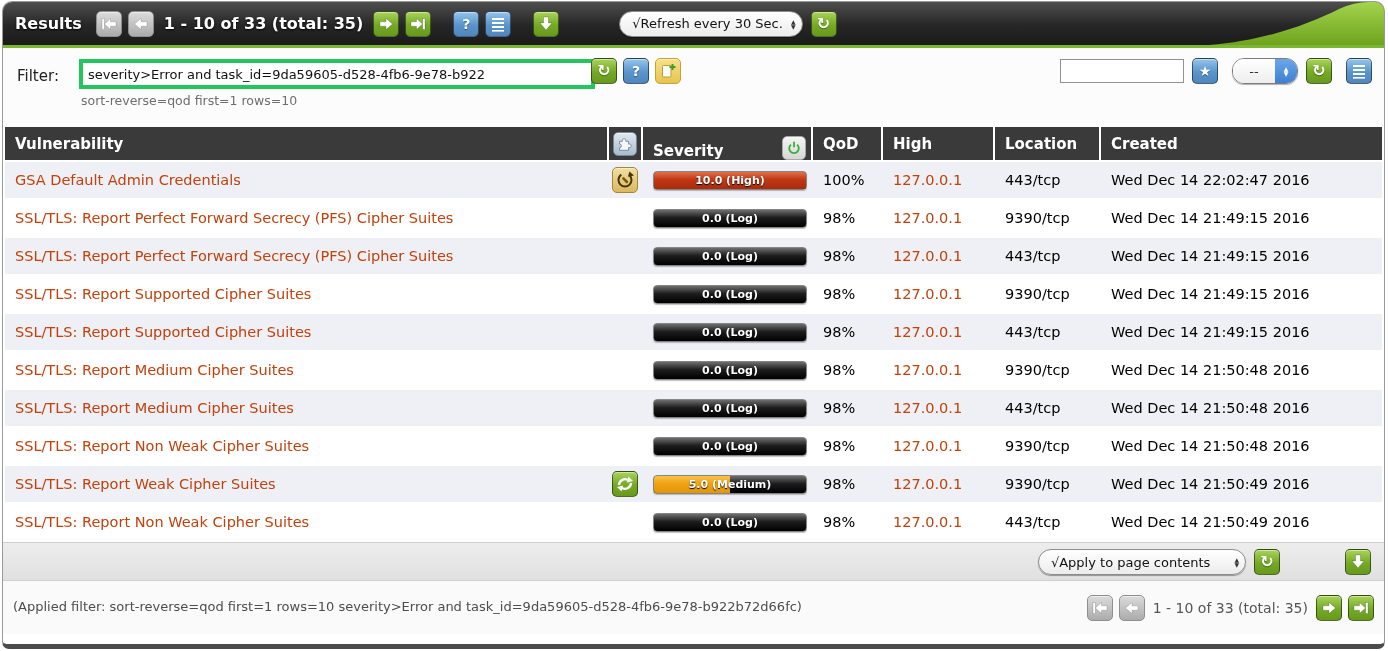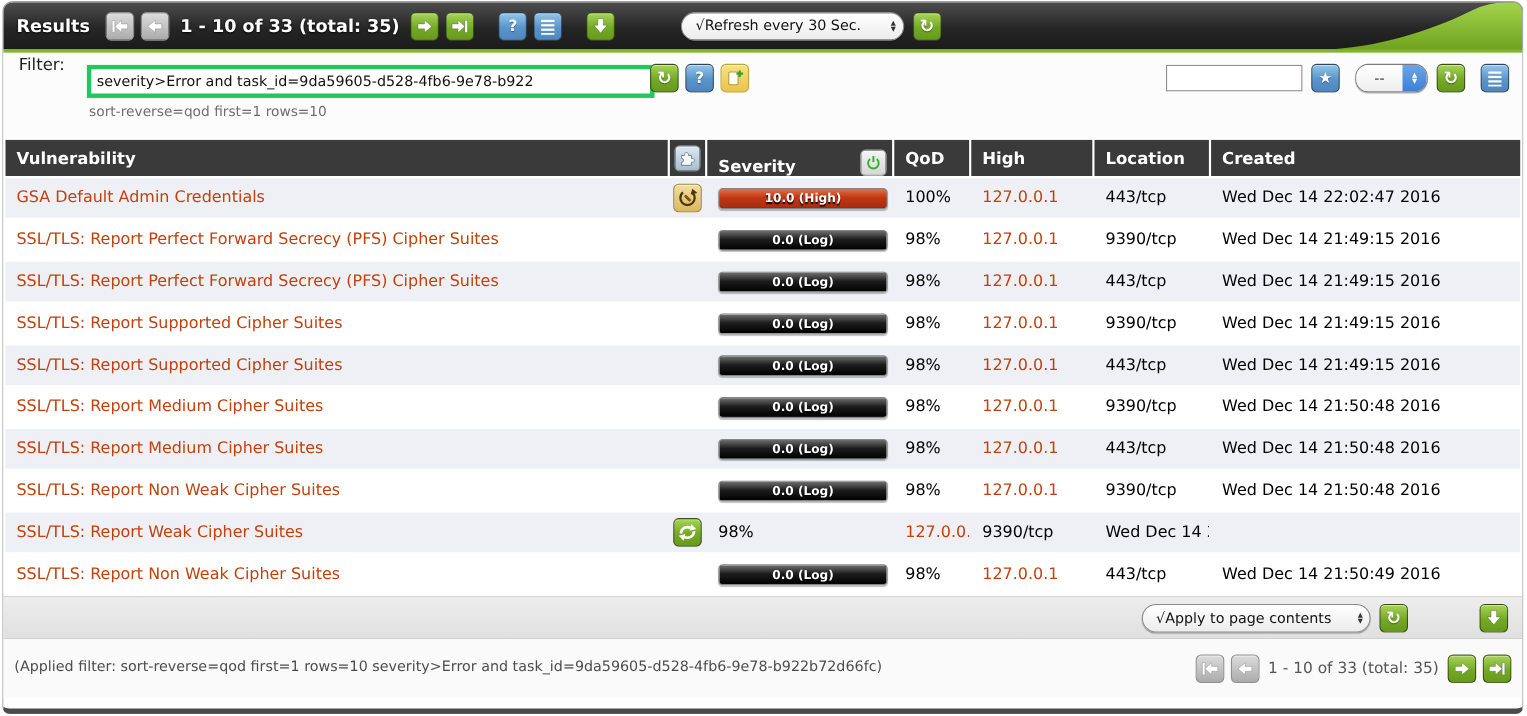--- a/index.html
+++ b/index.html
@@ -32,21 +32,21 @@
   .sel .arrows{display:inline-flex;flex-direction:column;margin-left:8px;font-size:6px;line-height:5px;color:#333;}
   .sel-mini{display:inline-flex;height:24px;border:1px solid #7b7b7b;border-radius:12px;overflow:hidden;
             box-shadow:0 1px 1px rgba(0,0,0,.3);cursor:pointer;}
   .sel-mini .val{background:linear-gradient(#fff,#eee);display:flex;align-items:center;justify-content:center;
                  width:42px;font-size:13px;color:#333;}
   .sel-mini .btnpart{background:linear-gradient(#6aa6e8,#3f7fd2);width:22px;display:flex;flex-direction:column;
                  align-items:center;justify-content:center;font-size:6px;line-height:5px;color:#fff;}
 
   
   .filterbar{position:relative;height:79px;background:#fcfcfc;}
-  .f-label{position:absolute;left:14px;top:2px;font-size:15px;color:#222;}
+  .f-label{position:absolute;left:14px;top:19px;font-size:15px;color:#222;}
   .f-input{position:absolute;left:76px;top:11px;width:498px;height:22px;border:4px solid #22c55e;
            font-size:13px;font-family:inherit;color:#111;padding:0 5px;background:#fff;}
   .f-icons{position:absolute;left:588px;top:10px;display:flex;}
   .f-sub{position:absolute;left:78px;top:45px;font-size:12.5px;color:#6e6e6e;}
   .f-right{position:absolute;right:12px;top:10px;display:flex;align-items:center;}
   .f-quick{width:112px;height:22px;border:1px solid #919191;font-size:13px;font-family:inherit;padding:0 5px;margin-right:8px;background:#fff;}
   .f-right .sp{width:14px;}
 
   
   .tbl{padding:0 2px;background:#fff;}
@@ -141,21 +141,21 @@
           </g>
         </svg>
     </span>
     <span class="gap16"></span>
     <span class="ibtn green">
       <svg width="20" height="20" viewBox="0 0 20 20">
           <polygon points="7.5,3 12.5,3 12.5,9 16,9 10,16 4,9 7.5,9" fill="#fff" stroke="rgba(0,0,0,.3)" stroke-width="0.7"></polygon>
         </svg>
     </span>
     <span class="gap60"></span>
-    <span class="sel" style="z-index:2;gap:19px;">
+    <span class="sel" style="z-index:2;">
       <span>√Refresh every 30 Sec.</span>
       <span class="arrows">
           <span>▲</span>
           <span>▼</span>
         </span>
     </span>
     <span style="width:8px;"></span>
     <span class="ibtn green" style="z-index:2;">
         <span class="glyph" style="font-size:16px;">↻</span>
       </span>
@@ -406,20 +406,26 @@
       <div class="c-sol">
   <span class="ibtn green">
     <svg width="20" height="20" viewBox="0 0 20 20">
       <path d="M4,11 a6,6 0 0 1 9,-5" fill="none" stroke="#fff" stroke-width="2.4"></path>
       <polygon points="13.5,2.5 18,7 12,8.5" fill="#fff"></polygon>
       <path d="M16,9 a6,6 0 0 1 -9,5" fill="none" stroke="#fff" stroke-width="2.4"></path>
       <polygon points="6.5,17.5 2,13 8,11.5" fill="#fff"></polygon>
     </svg>
   </span>
 </div>
+      <div class="c-sev">
+        <span class="sevbar sev-medium">
+          <span class="sevfill" style="width: 50%;"></span>
+          <span class="sevlabel">5.0 (Medium)</span>
+        </span>
+      </div>
       <div class="c-qod">98%</div>
       <div class="c-host">
             <a class="lnk">127.0.0.1</a>
           </div>
       <div class="c-loc">9390/tcp</div>
       <div class="c-created">Wed Dec 14 21:50:49 2016</div>
     </div>
 
     <div class="tgrid trow">
       <div class="c-vuln">

